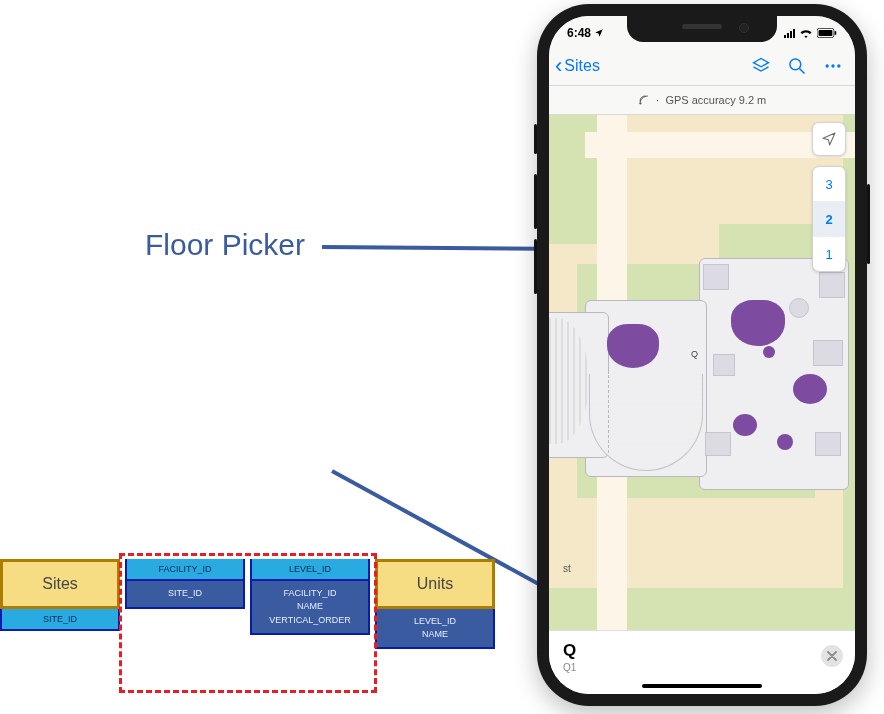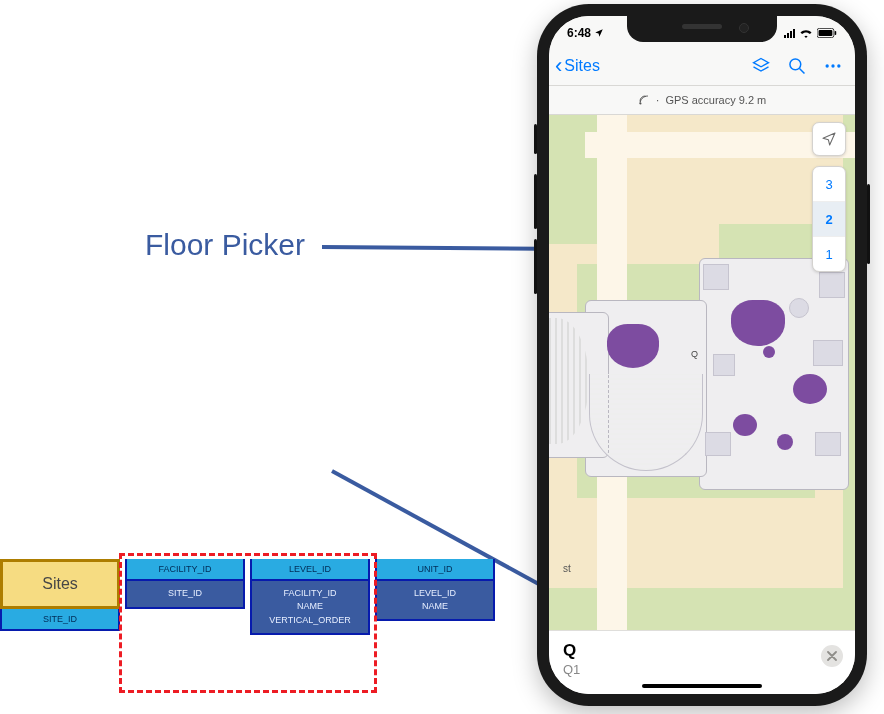--- a/index.html
+++ b/index.html
@@ -64,21 +64,21 @@
 .map .amph{position:absolute;left:-24px;top:204px;width:64px;height:126px;background:repeating-linear-gradient(90deg,#ddd 0 2px,transparent 2px 6px);border-radius:0 50% 50% 0}
 .map .qlabel{position:absolute;left:142px;top:235px;font-size:9px;color:#444}
 .map .sc{position:absolute;left:14px;bottom:56px;font-size:10px;color:#555}
 .locbtn{position:absolute;top:8px;right:9px;width:32px;height:32px;background:#fff;border:1px solid #d4d2cf;border-radius:7px;display:flex;align-items:center;justify-content:center;box-shadow:0 1px 3px rgba(0,0,0,.15)}
 .floors{position:absolute;top:52px;right:9px;width:32px;background:#fff;border:1px solid #d4d2cf;border-radius:7px;box-shadow:0 1px 3px rgba(0,0,0,.15);overflow:hidden}
 .floors .fl{height:34px;display:flex;align-items:center;justify-content:center;color:#007aff;font-size:13px;border-bottom:1px solid #eee}
 .floors .fl:last-child{border-bottom:none}
 .floors .fl.sel{background:#e8eef4;font-weight:600}
 .panel{position:absolute;left:0;right:0;bottom:0;height:64px;background:#fff;border-top:1px solid #dfdedb;padding:10px 14px;box-sizing:border-box}
 .panel .ttl{font-size:17px;font-weight:600;color:#000}
-.panel .sub{font-size:13px;color:#888;margin-top:1px}
+.panel .sub{font-size:10px;color:#888;margin-top:1px}
 .panel .close{position:absolute;right:12px;top:14px;width:22px;height:22px;background:#e4e3e1;border-radius:50%;display:flex;align-items:center;justify-content:center;color:#9a9894;font-size:13px}
 .homebar{position:absolute;bottom:6px;left:50%;transform:translateX(-50%);width:120px;height:4px;background:#000;border-radius:3px;z-index:60}
 
 
 .tables{position:absolute;left:0;top:559px;width:496px;height:178px}
 .col{position:absolute;left:0;top:0}
 .colw{width:120px}
 .hdr{height:50px;background:#f6dc82;border:3px solid #ad7d00;display:flex;align-items:center;justify-content:center;font-size:16px;color:#464646;box-sizing:border-box}
 .pk{height:22px;background:#29abe2;border:2px solid #071bad;border-top:none;display:flex;align-items:center;justify-content:center;font-size:9px;color:#002b56;box-sizing:border-box;font-weight:500}
 .fk{background:#3a5ba0;border:2px solid #071bad;border-top:none;display:flex;flex-direction:column;align-items:center;justify-content:center;font-size:9px;color:#e6eeff;box-sizing:border-box;font-weight:500;padding:3px 0;line-height:1.5}
@@ -242,21 +242,21 @@
     </div>
     <div class="col colw" style="left:250px">
       <div class="pk">LEVEL_ID</div>
       <div class="fk" style="height:54px">
         <span>FACILITY_ID</span>
         <span>NAME</span>
         <span>VERTICAL_ORDER</span>
       </div>
     </div>
     <div class="col colw" style="left:375px">
-      <div class="pk">UNIT_ID</div>
+      <div class="hdr">Units</div>
       <div class="fk" style="height:40px">
         <span>LEVEL_ID</span>
         <span>NAME</span>
       </div>
     </div>
     <div class="dash" style="left:119px;top:-6px;width:258px;height:140px"></div>
   </div>
 
 </div>
 

